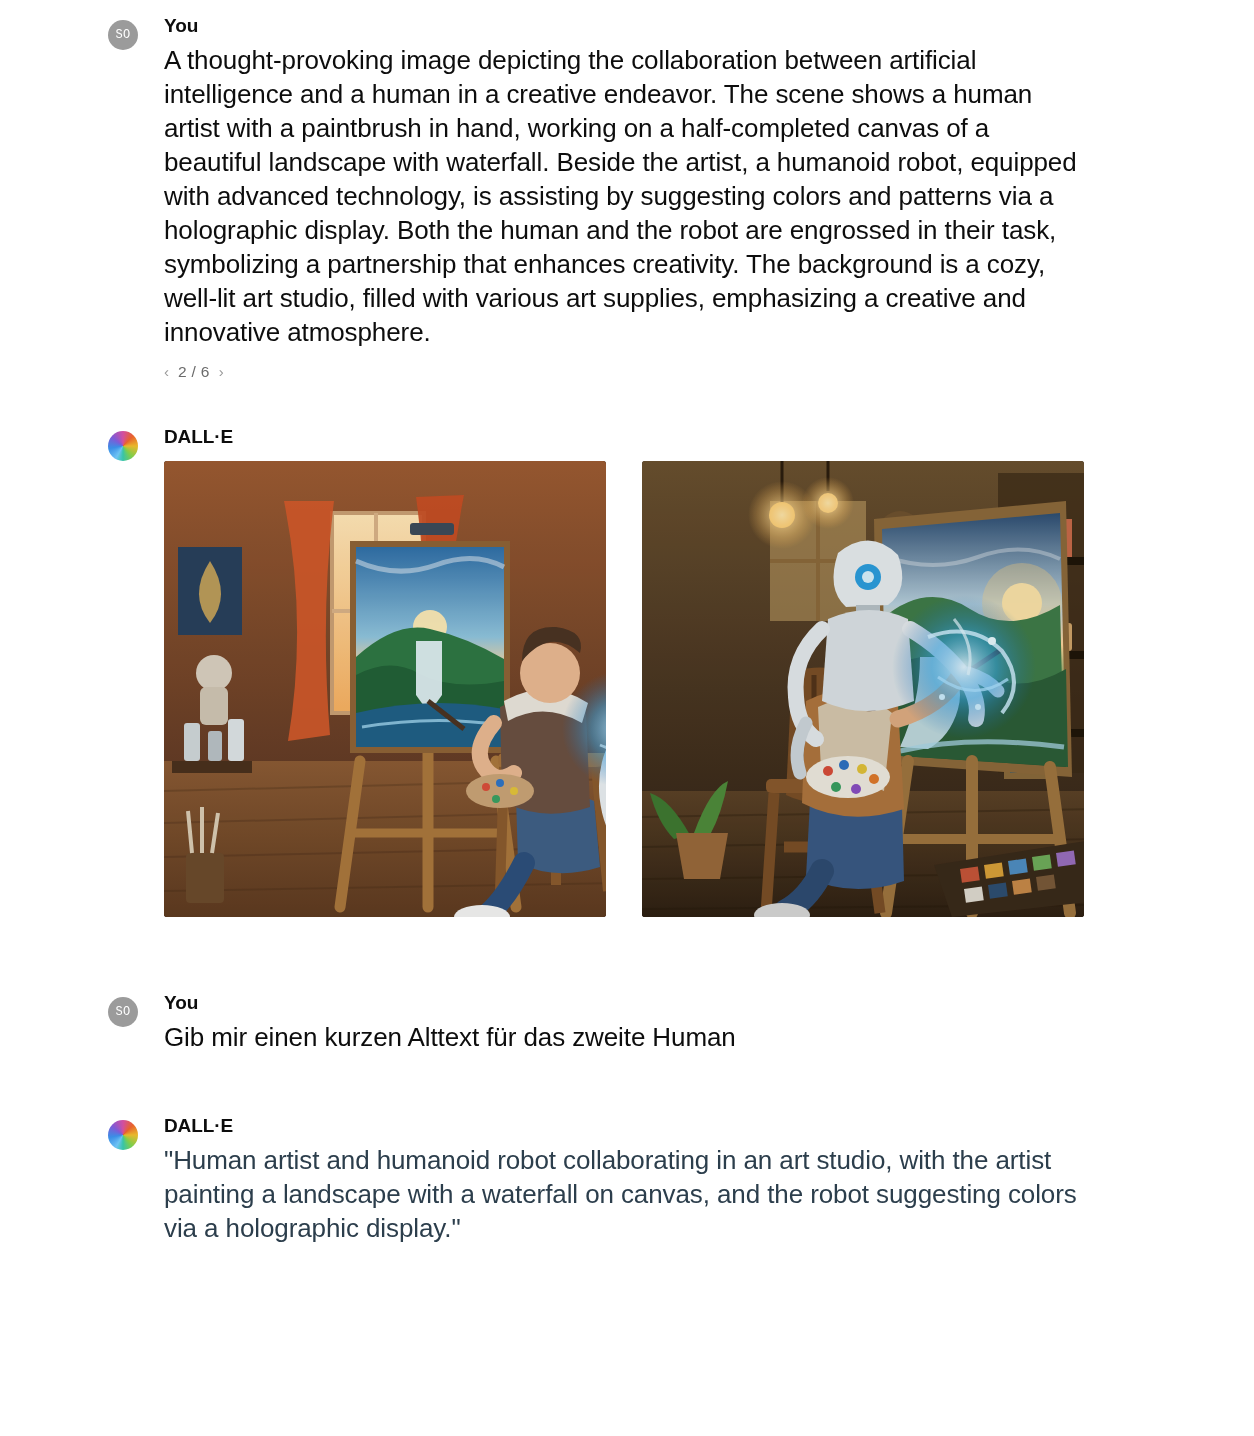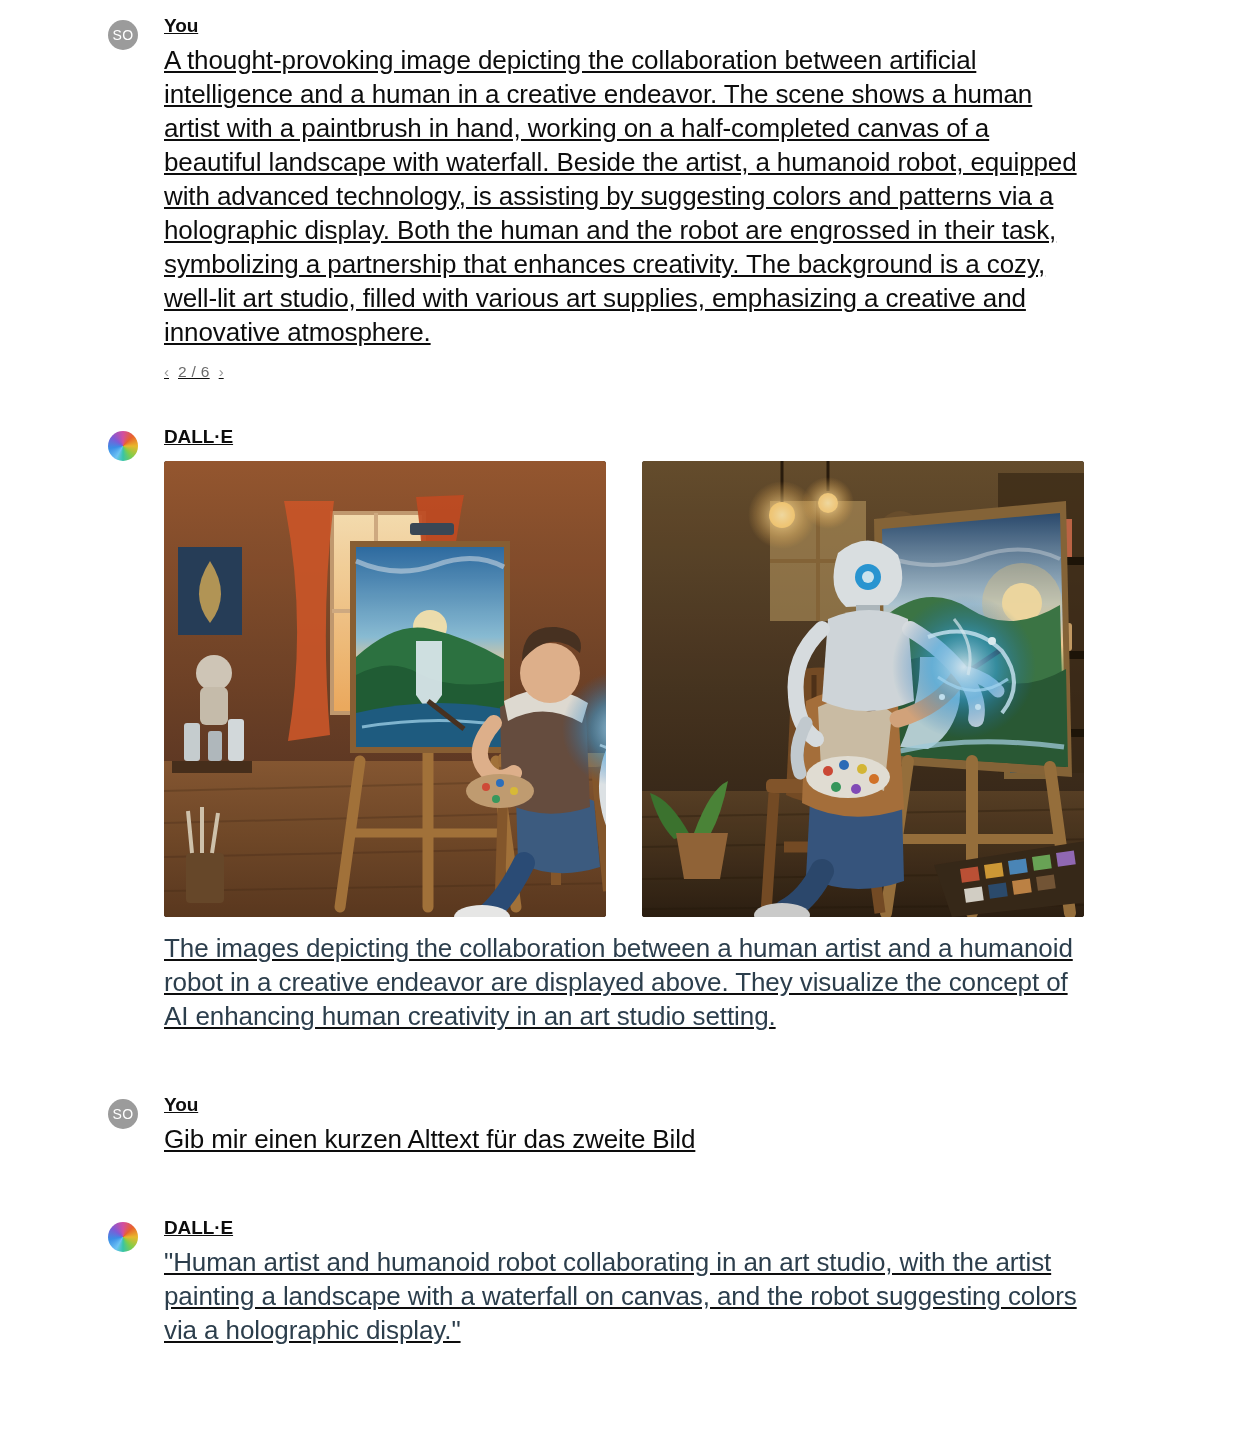--- a/index.html
+++ b/index.html
@@ -29,24 +29,24 @@
     flex: 0 0 56px;
     padding-top: 6px;
   }
   .avatar {
     width: 30px;
     height: 30px;
     border-radius: 50%;
     display: flex;
     align-items: center;
     justify-content: center;
-    font-size: 14px;
+    font-size: 12px;
     color: #ffffff;
     letter-spacing: 0.3px;
-    font-family: Liberation Sans, sans-serif;
+    font-family: Liberation Mono, monospace;
   }
   .avatar.user {
     background: #9b9b9b;
   }
   .avatar.dalle {
     background:
       conic-gradient(from 210deg,
         #6ec3f4 0deg,
         #3a8ee6 50deg,
         #7f5ad6 100deg,
@@ -65,21 +65,20 @@
     top: 50%;
     width: 9px;
     height: 9px;
     margin: -4.5px 0 0 -4.5px;
     border-radius: 50%;
     background: rgba(255,255,255,0.0);
   }
   .body-col {
     flex: 1 1 auto;
     min-width: 0;
-    text-decoration: underline;
   }
   .author {
     font-size: 19px;
     font-weight: bold;
     line-height: 1.3;
     margin: 0 0 4px 0;
     color: #0d0d0d;
     letter-spacing: -0.1px;
   }
   .msg-text {
@@ -429,33 +428,32 @@
               <rect x="346" y="424" width="18" height="14" fill="#2e4f74" transform="rotate(-8 346 424)"></rect>
               <rect x="370" y="420" width="18" height="14" fill="#c98a4a" transform="rotate(-8 370 420)"></rect>
               <rect x="394" y="416" width="18" height="14" fill="#7a5a3a" transform="rotate(-8 394 416)"></rect>
             </g>
             <rect x="0" y="0" width="456" height="456" fill="#140c04" opacity="0.07"></rect>
           </svg>
         </div>
 
       </div>
 
-      <p class="msg-text assistant">The images depicting the collaboration between a human artist and a humanoid robot in a creative endeavor are displayed above. They visualize the concept of AI enhancing human creativity in an art studio setting.</p>
     </div>
   </div>
 
   <div class="spacer-lg"></div>
 
   <div class="message msg-block">
     <div class="avatar-col">
       <div class="avatar user">SO</div>
     </div>
     <div class="body-col">
       <div class="author">You</div>
-      <p class="msg-text">Gib mir einen kurzen Alttext für das zweite Bild</p>
+      <p class="msg-text">Gib mir einen kurzen Alttext für das zweite Human</p>
     </div>
   </div>
 
   <div class="spacer-lg"></div>
 
   <div class="message msg-block">
     <div class="avatar-col">
       <div class="avatar dalle"></div>
     </div>
     <div class="body-col">

